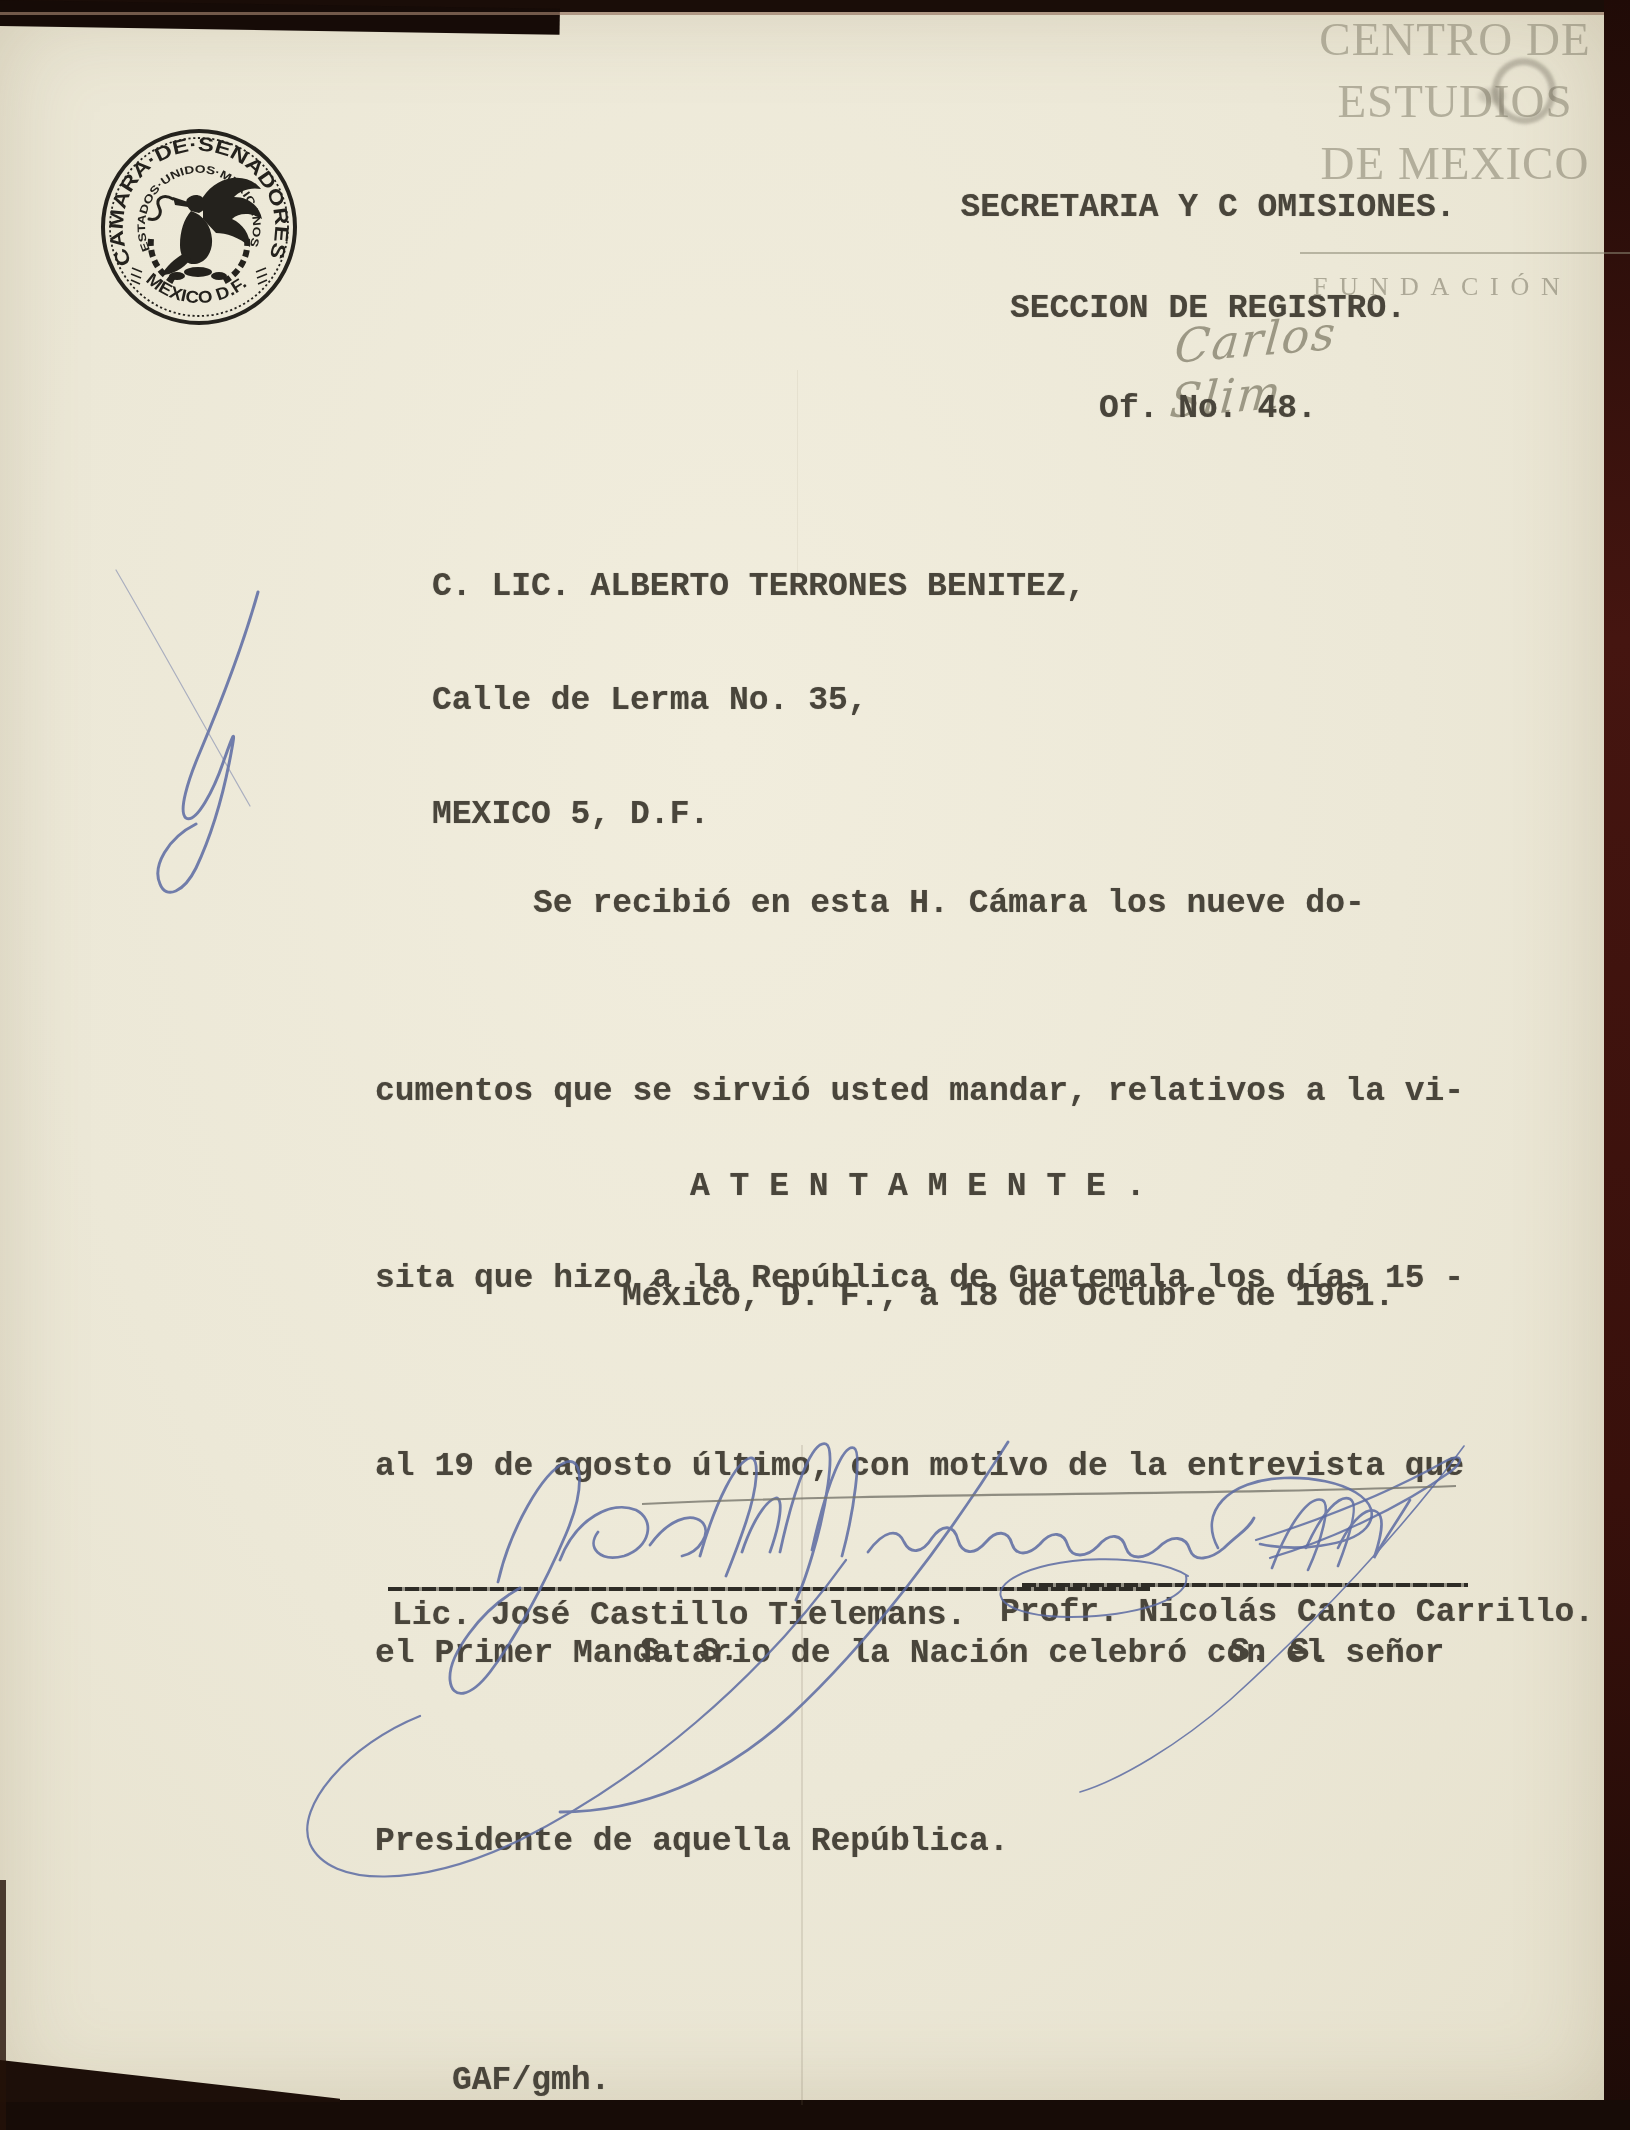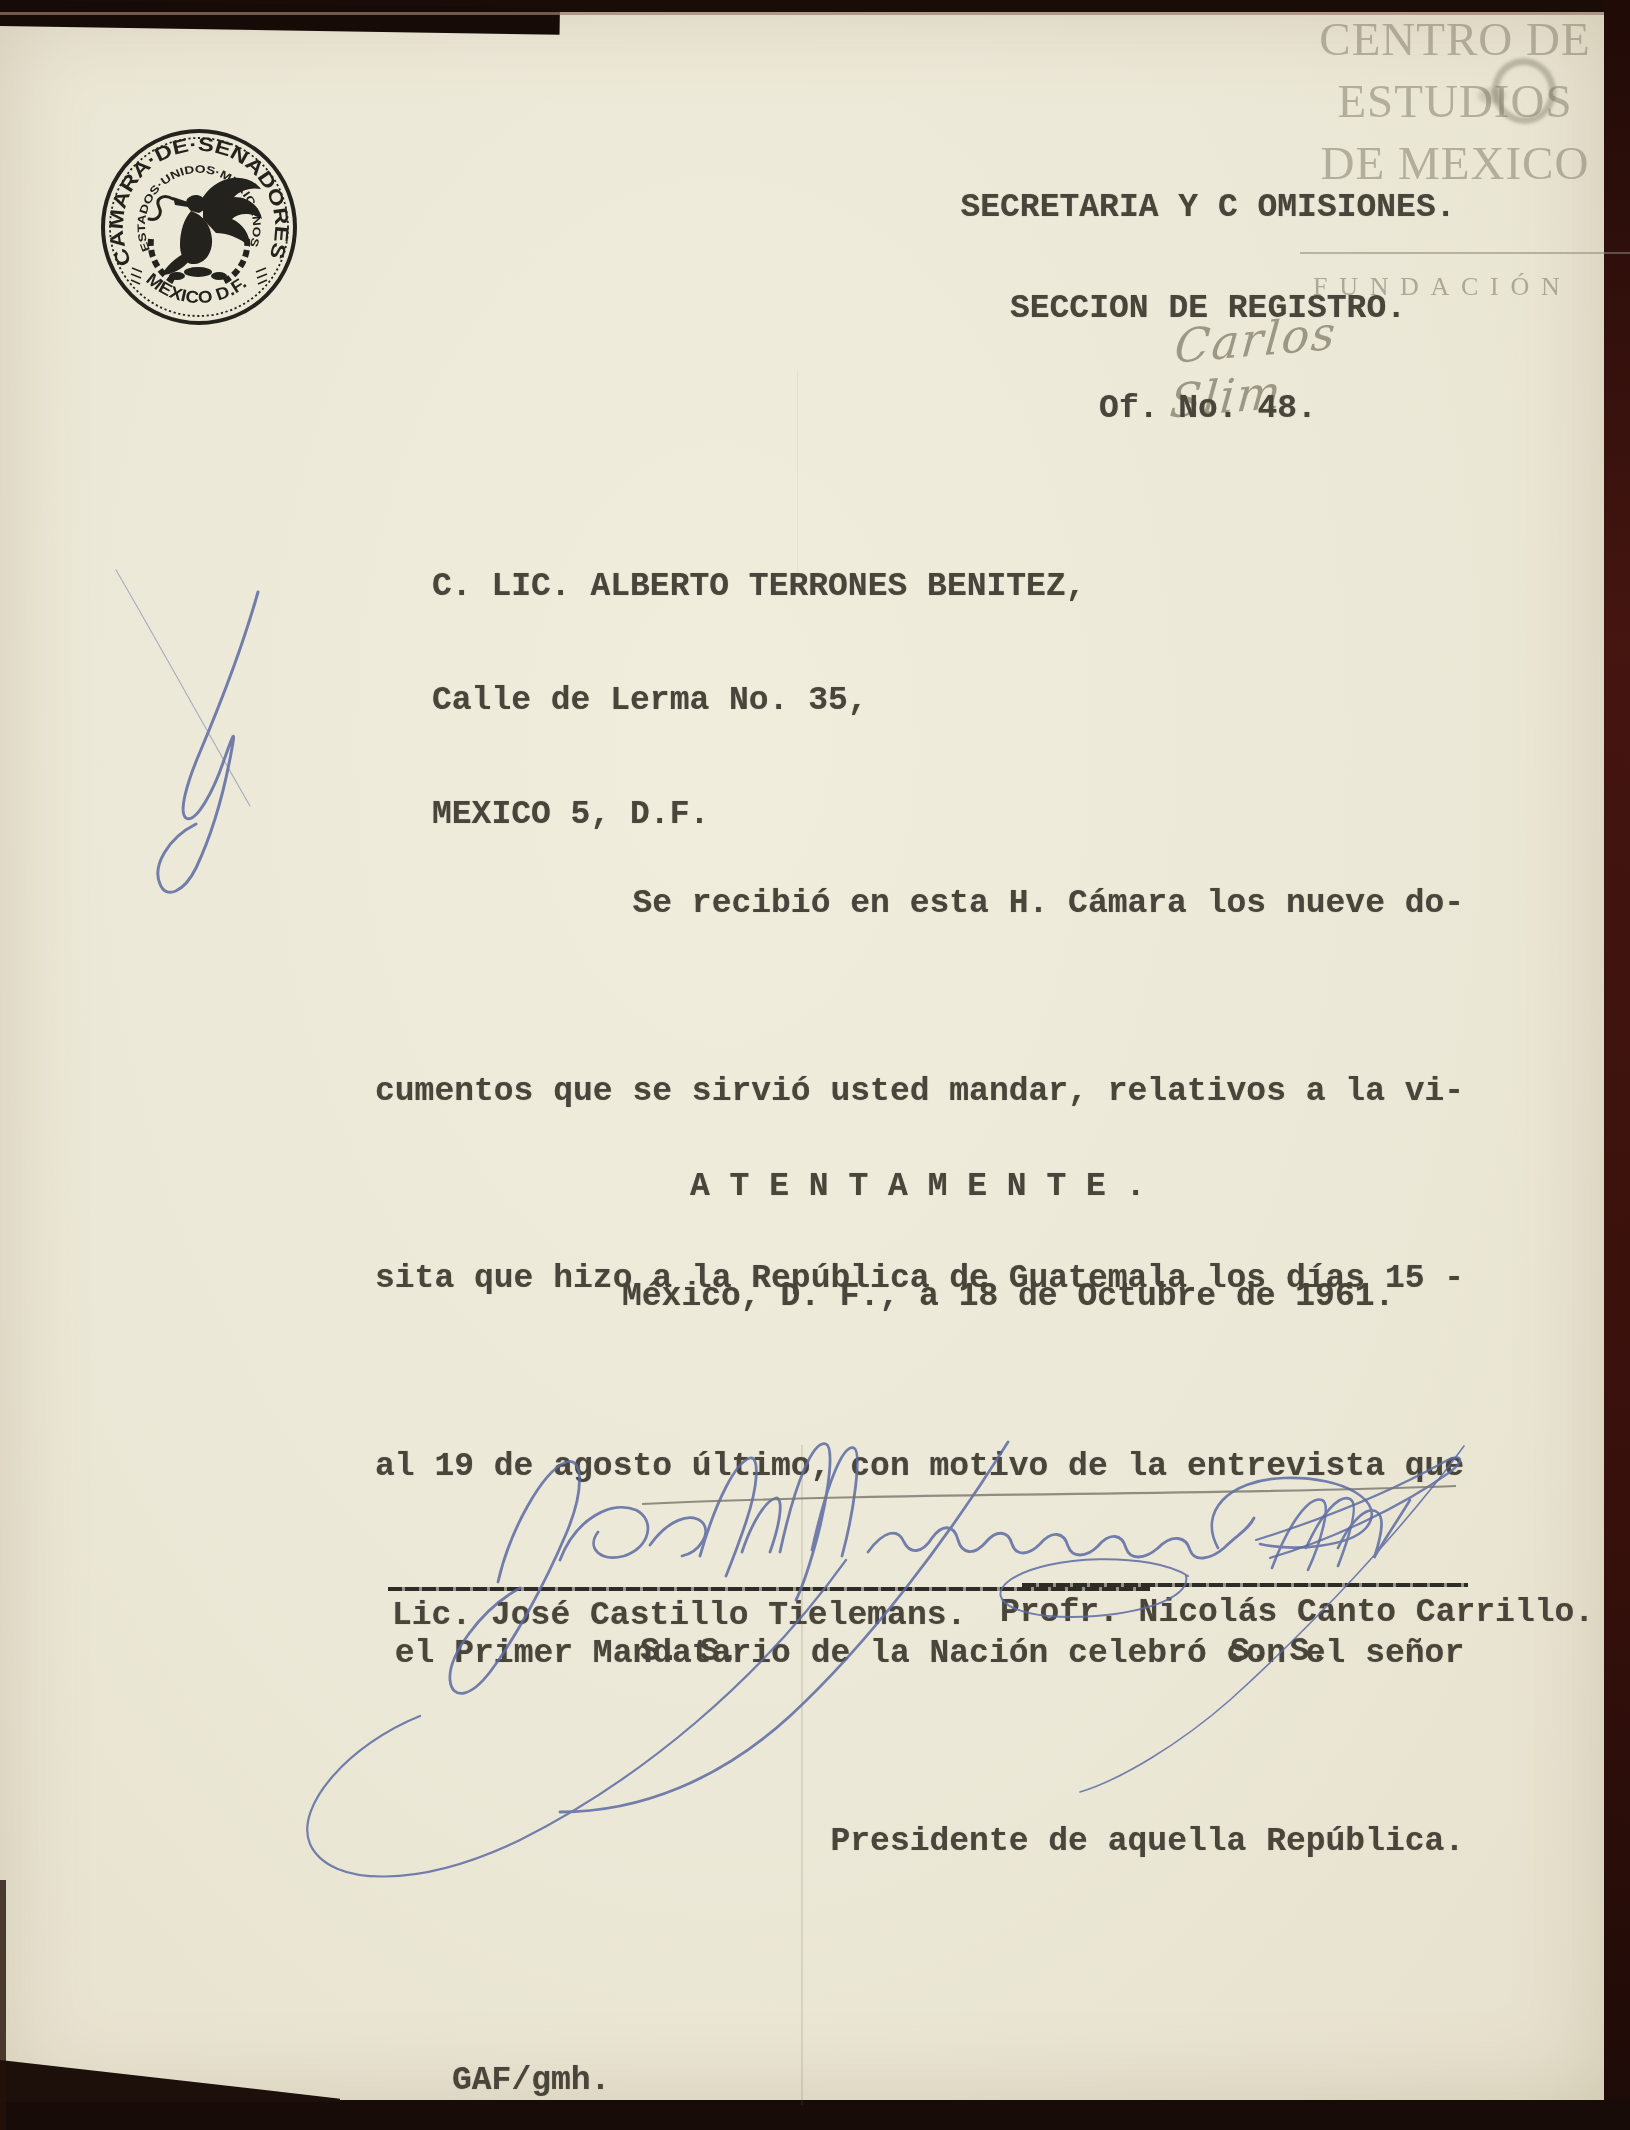--- a/index.html
+++ b/index.html
@@ -29,21 +29,21 @@
   
   .type{
     position:absolute;
     font-family:"Liberation Mono","DejaVu Sans Mono",monospace;
     font-weight:700;font-size:33px;color:#49453b;
     white-space:pre;letter-spacing:0;
     text-shadow:0 0 1px rgba(70,66,56,.45);
   }
   .hdr{left:958px;top:124px;width:500px;text-align:center;line-height:33.5px;}
   .addr{left:432px;top:492px;line-height:38px;}
-  .bodytxt{left:375px;top:748px;line-height:62.5px;text-align:right;}
+  .bodytxt{left:375px;top:748px;line-height:62.5px;}
   .bodytxt .bl{white-space:pre;}
   .bodytxt .bl.indent{text-indent:158px;}
   .atent{left:690px;top:1168px;}
   .dateline{left:622px;top:1278px;}
   .name-left{left:392px;top:1597px;}
   .name-right{left:1000px;top:1594px;}
   .ss-left{left:640px;top:1633px;}
   .ss-right{left:1230px;top:1633px;}
   .refline{left:452px;top:2062px;}
 

